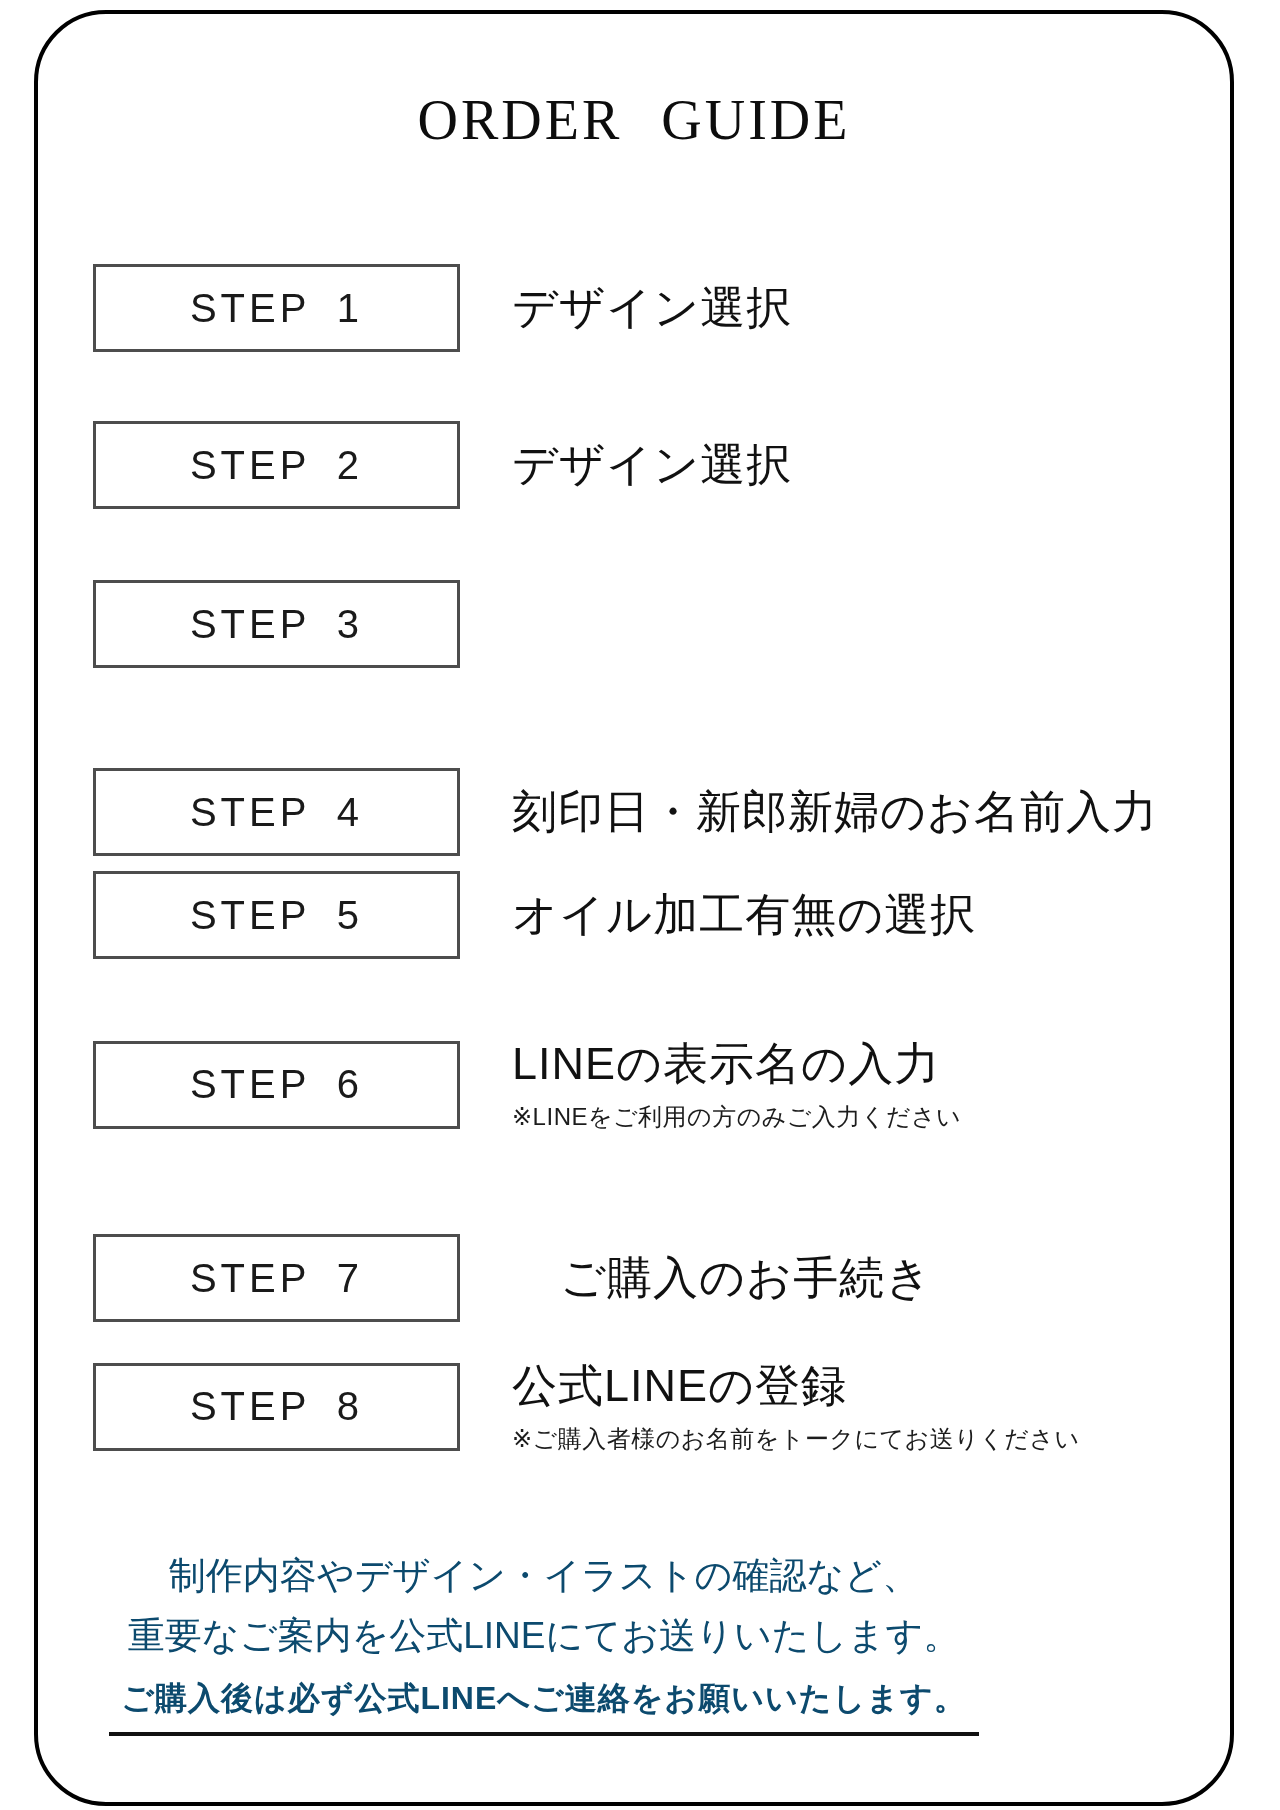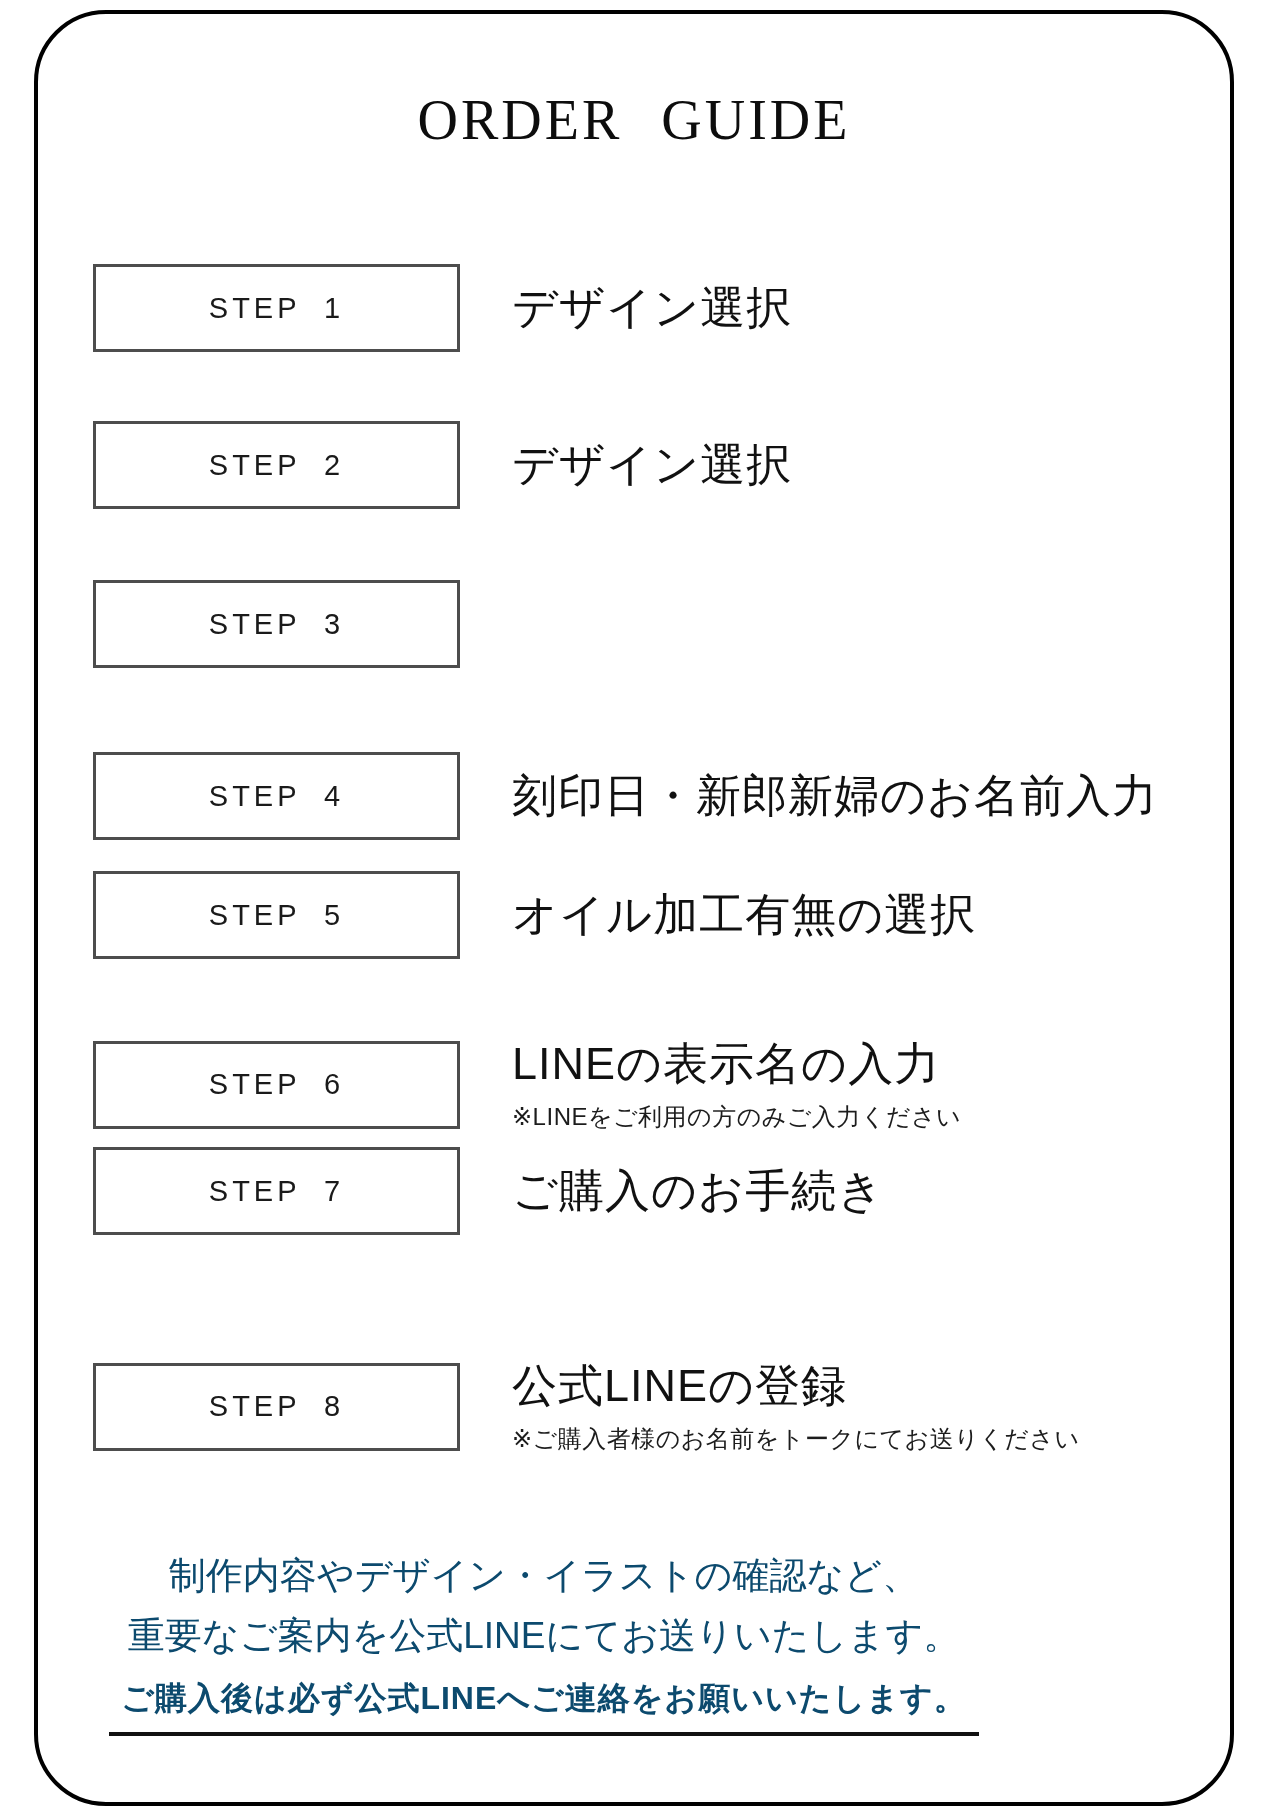--- a/index.html
+++ b/index.html
@@ -45,37 +45,37 @@
   }
   .step-row {
     position: absolute;
     left: 93px;
     display: flex;
     align-items: center;
   }
   .steps .step-row:nth-child(1) { top: 264px; }
   .steps .step-row:nth-child(2) { top: 421px; }
   .steps .step-row:nth-child(3) { top: 580px; }
-  .steps .step-row:nth-child(4) { top: 752px; }
+  .steps .step-row:nth-child(4) { top: 768px; }
   .steps .step-row:nth-child(5) { top: 871px; }
   .steps .step-row:nth-child(6) { top: 1036px; }
-  .steps .step-row:nth-child(7) { top: 1147px; }
+  .steps .step-row:nth-child(7) { top: 1234px; gap: 48px; }
   .steps .step-row:nth-child(8) { top: 1358px; }
   .step-box {
     flex: 0 0 auto;
     width: 361px;
     height: 82px;
     border: 3px solid #4d4d4d;
     display: flex;
     align-items: center;
     justify-content: center;
     background: #ffffff;
   }
   .step-label {
-    font-size: 29px;
+    font-size: 40px;
     letter-spacing: 4px;
     word-spacing: 12px;
     color: #1a1a1a;
     white-space: nowrap;
   }
   .step-text {
     margin-left: 52px;
   }
   .step-title {
     font-size: 45px;

